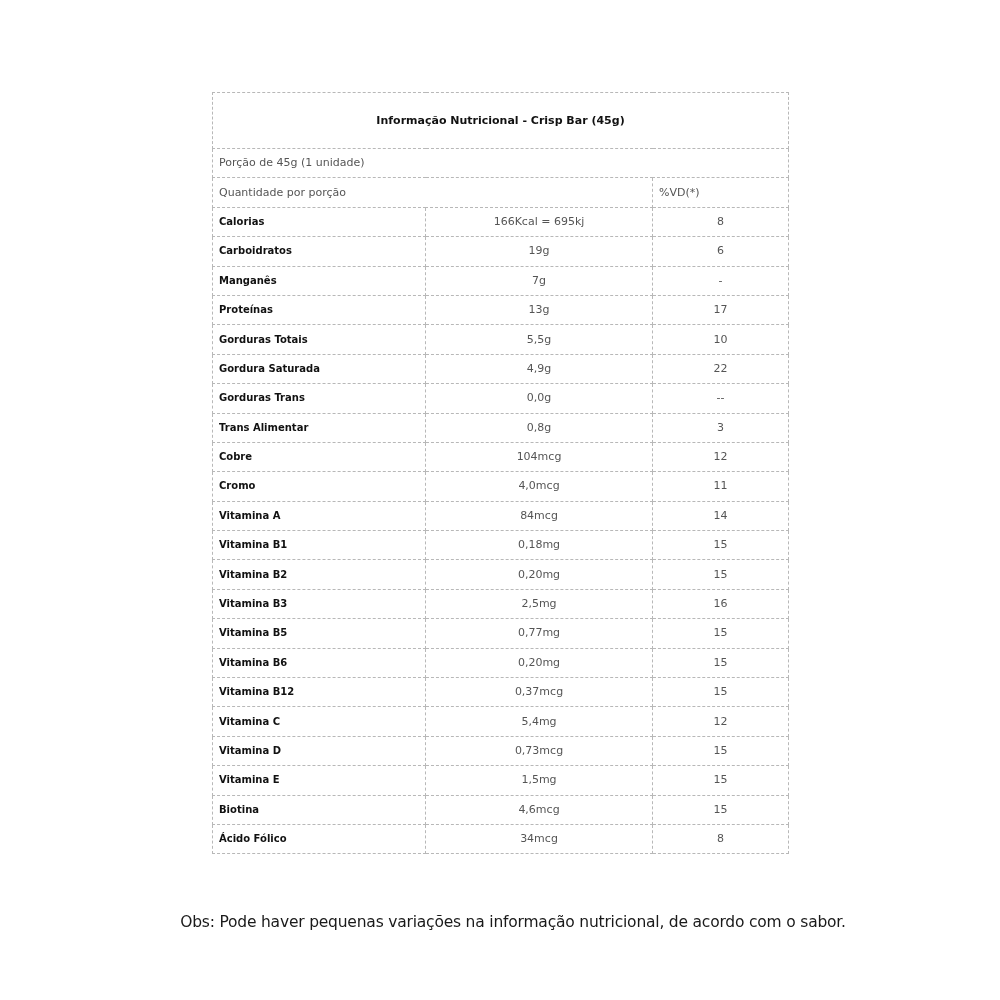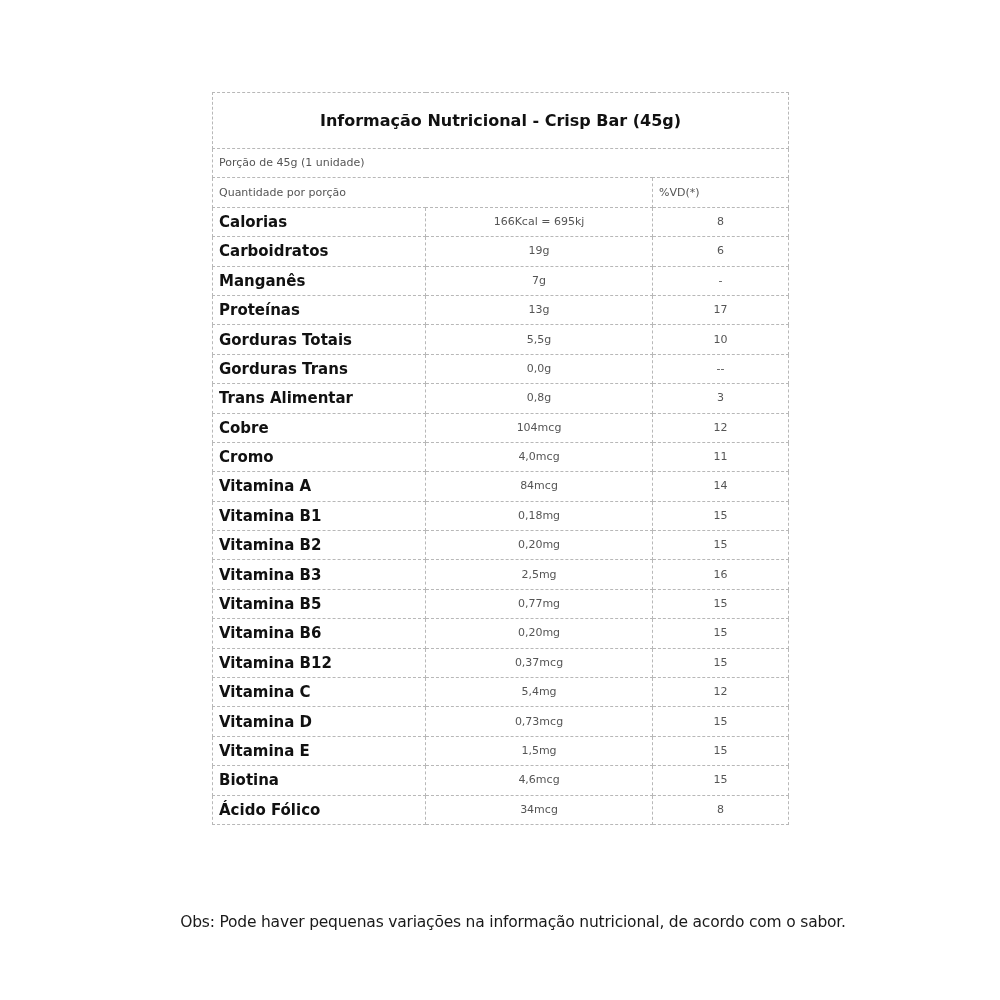--- a/index.html
+++ b/index.html
@@ -35,30 +35,30 @@
       vertical-align: middle;
     }
     col.c1 { width: 213px; }
     col.c2 { width: 227px; }
     col.c3 { width: 136px; }
     td.title {
       text-align: center;
       font-weight: bold;
       color: #111;
       height: 55px !important;
-      font-size: 16px;
+      font-size: 11px;
     }
     td.portion, td.qty-header, td.vd-header {
       text-align: left;
       color: #555;
     }
     td.name {
       font-weight: bold;
       color: #111;
-      font-size: 15px;
+      font-size: 10px;
     }
     td.amount, td.vd {
       text-align: center;
       color: #555;
     }
     .note {
       position: absolute;
       top: 913px;
       left: 0;
       width: 1026px;
@@ -109,20 +109,25 @@
           <td class="name">Proteínas</td>
           <td class="amount">13g</td>
           <td class="vd">17</td>
         </tr>
         <tr>
           <td class="name">Gorduras Totais</td>
           <td class="amount">5,5g</td>
           <td class="vd">10</td>
         </tr>
         <tr>
+          <td class="name">Gordura Saturada</td>
+          <td class="amount">4,9g</td>
+          <td class="vd">22</td>
+        </tr>
+        <tr>
           <td class="name">Gorduras Trans</td>
           <td class="amount">0,0g</td>
           <td class="vd">--</td>
         </tr>
         <tr>
           <td class="name">Trans Alimentar</td>
           <td class="amount">0,8g</td>
           <td class="vd">3</td>
         </tr>
         <tr>

